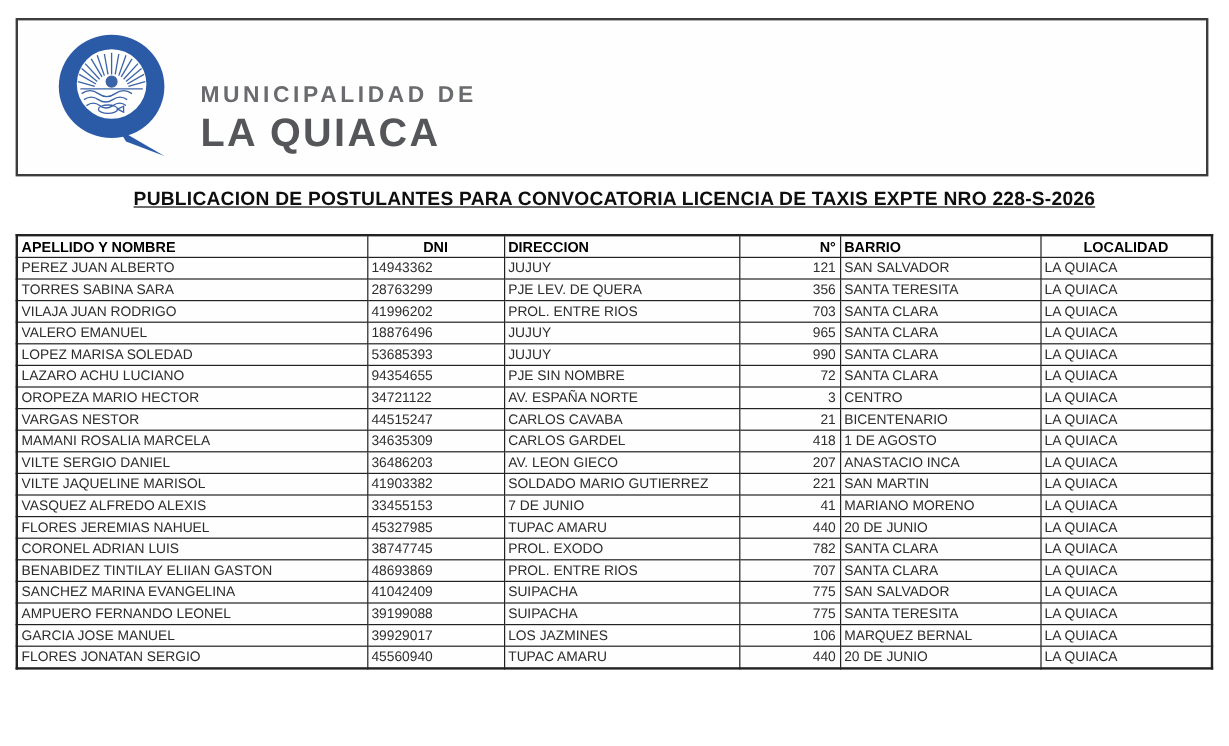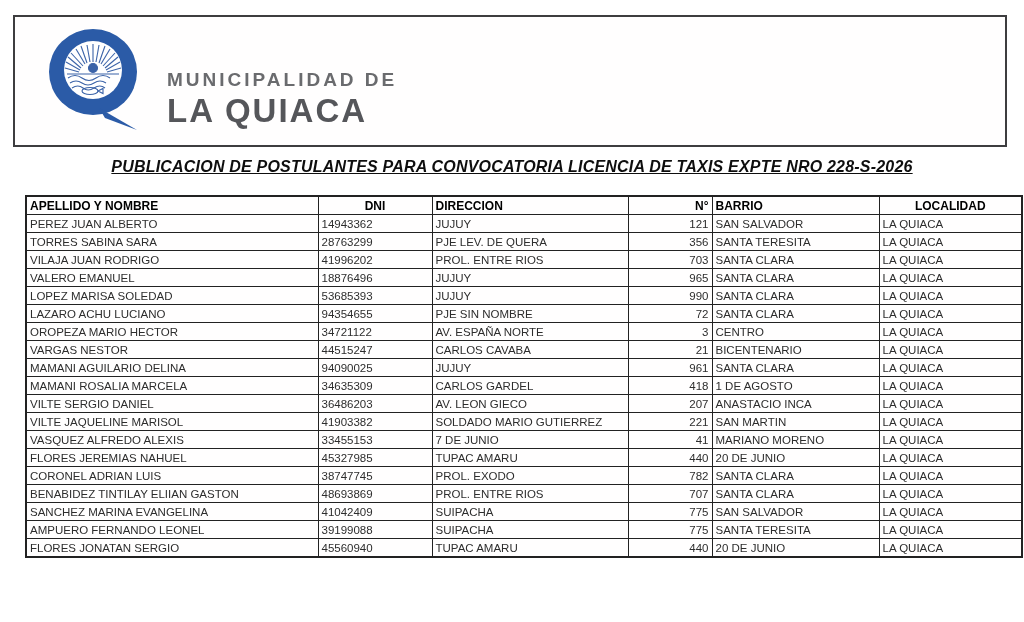--- a/index.html
+++ b/index.html
@@ -28,24 +28,24 @@
     font-size:33px; font-weight:bold; letter-spacing:2px;
     color:#55565a; white-space:nowrap; margin-top:1px;
   }
   
   .doc-title {
     position:absolute; left:0; top:158px; width:1024px;
     text-align:center;
     font-size:16px; font-weight:bold; color:#0e0e0e;
     letter-spacing:0.2px;
   }
-  .doc-title span { text-decoration:underline;font-style:italic; }
+  .doc-title span { text-decoration:underline; }
   
   .list-table {
-    position:absolute; left:25px; top:195px;
+    position:absolute; left:13px; top:195px;
     width:996px;
     border-collapse:collapse; table-layout:fixed;
     border:2px solid #222;
   }
   .list-table th, .list-table td {
     border:1px solid #222;
     height:17px;
     padding:0 3px;
     font-size:11.5px;
     color:#2d2d2d;
@@ -189,28 +189,20 @@
       </tr>
       <tr>
         <td class="al">VARGAS NESTOR</td>
         <td class="ac">44515247</td>
         <td class="al">CARLOS CAVABA</td>
         <td class="ar">21</td>
         <td class="al">BICENTENARIO</td>
         <td class="ac">LA QUIACA</td>
       </tr>
       <tr>
-        <td class="al">MAMANI AGUILARIO DELINA</td>
-        <td class="ac">94090025</td>
-        <td class="al">JUJUY</td>
-        <td class="ar">961</td>
-        <td class="al">SANTA CLARA</td>
-        <td class="ac">LA QUIACA</td>
-      </tr>
-      <tr>
         <td class="al">MAMANI ROSALIA MARCELA</td>
         <td class="ac">34635309</td>
         <td class="al">CARLOS GARDEL</td>
         <td class="ar">418</td>
         <td class="al">1 DE AGOSTO</td>
         <td class="ac">LA QUIACA</td>
       </tr>
       <tr>
         <td class="al">VILTE SERGIO DANIEL</td>
         <td class="ac">36486203</td>
@@ -269,20 +261,28 @@
       </tr>
       <tr>
         <td class="al">AMPUERO FERNANDO LEONEL</td>
         <td class="ac">39199088</td>
         <td class="al">SUIPACHA</td>
         <td class="ar">775</td>
         <td class="al">SANTA TERESITA</td>
         <td class="ac">LA QUIACA</td>
       </tr>
       <tr>
+        <td class="al">GARCIA JOSE MANUEL</td>
+        <td class="ac">39929017</td>
+        <td class="al">LOS JAZMINES</td>
+        <td class="ar">106</td>
+        <td class="al">MARQUEZ BERNAL</td>
+        <td class="ac">LA QUIACA</td>
+      </tr>
+      <tr>
         <td class="al">FLORES JONATAN SERGIO</td>
         <td class="ac">45560940</td>
         <td class="al">TUPAC AMARU</td>
         <td class="ar">440</td>
         <td class="al">20 DE JUNIO</td>
         <td class="ac">LA QUIACA</td>
       </tr>
     </tbody>
 </table>
 

